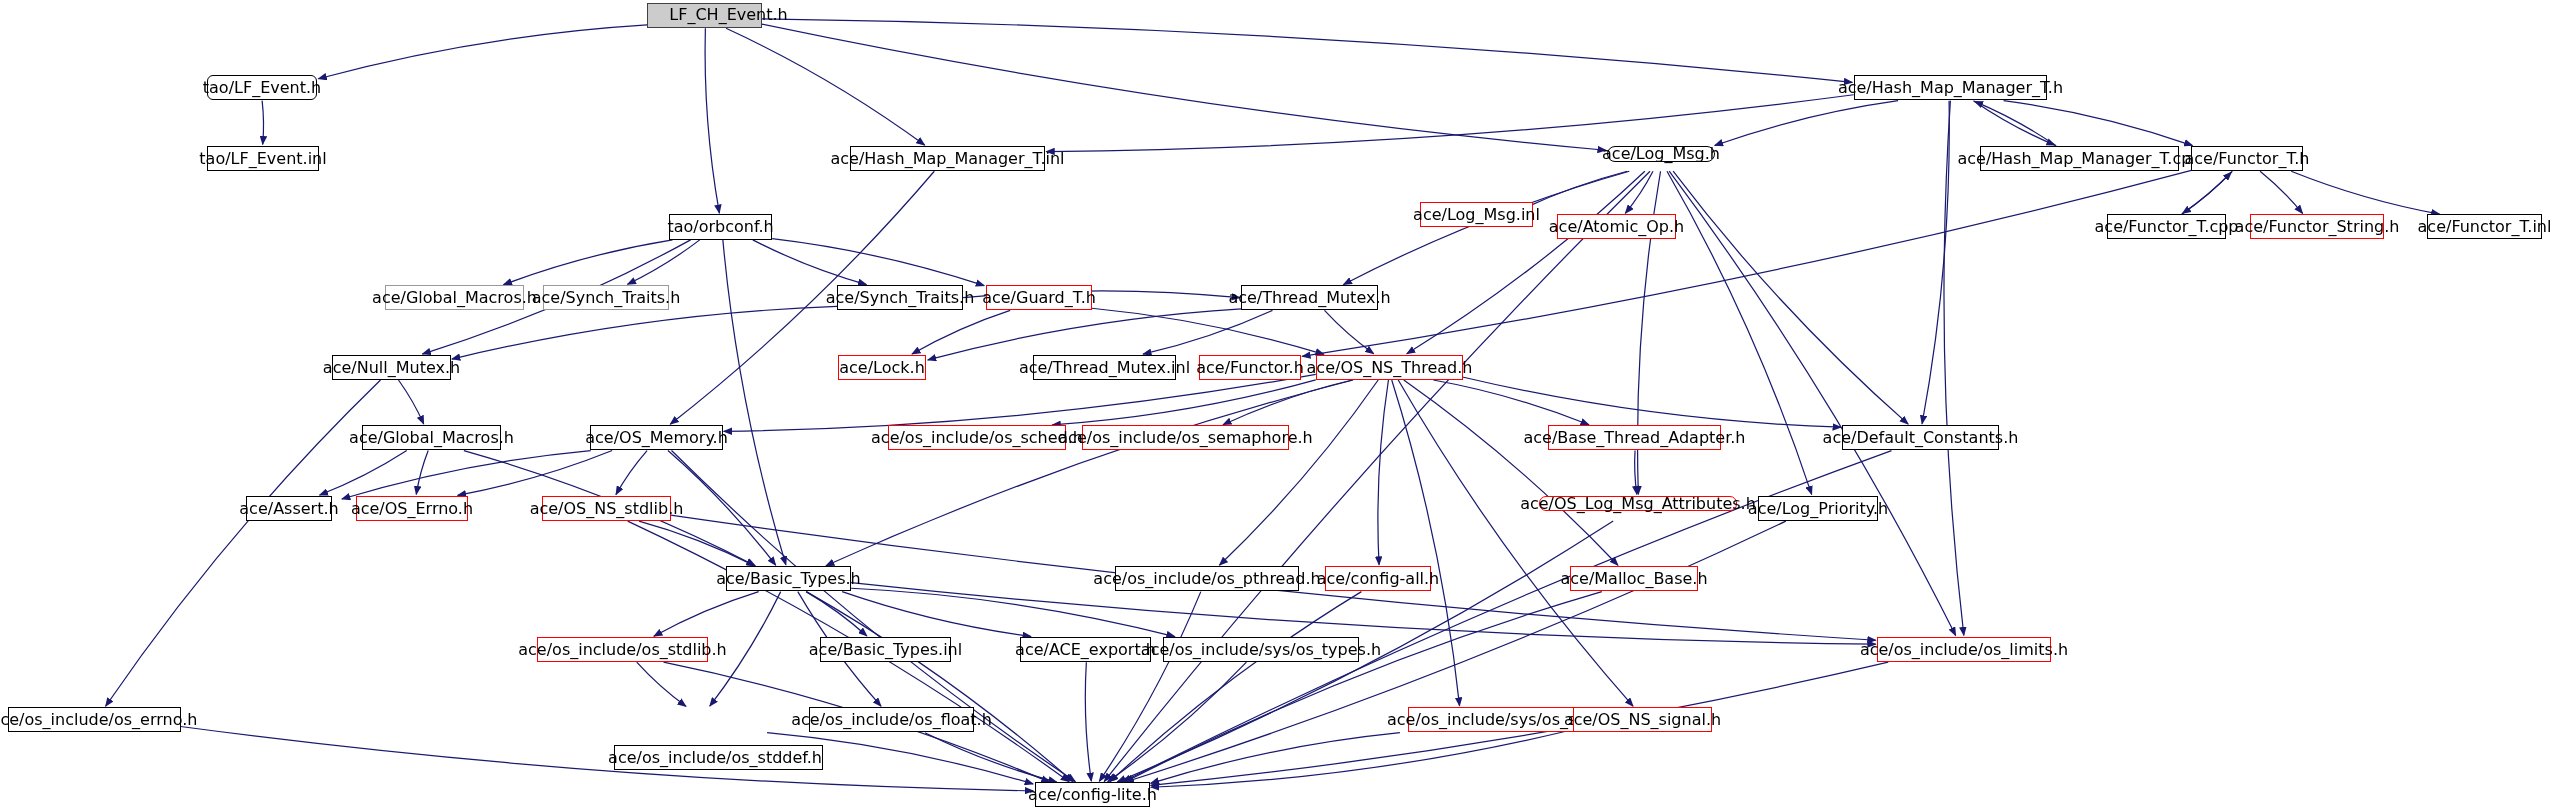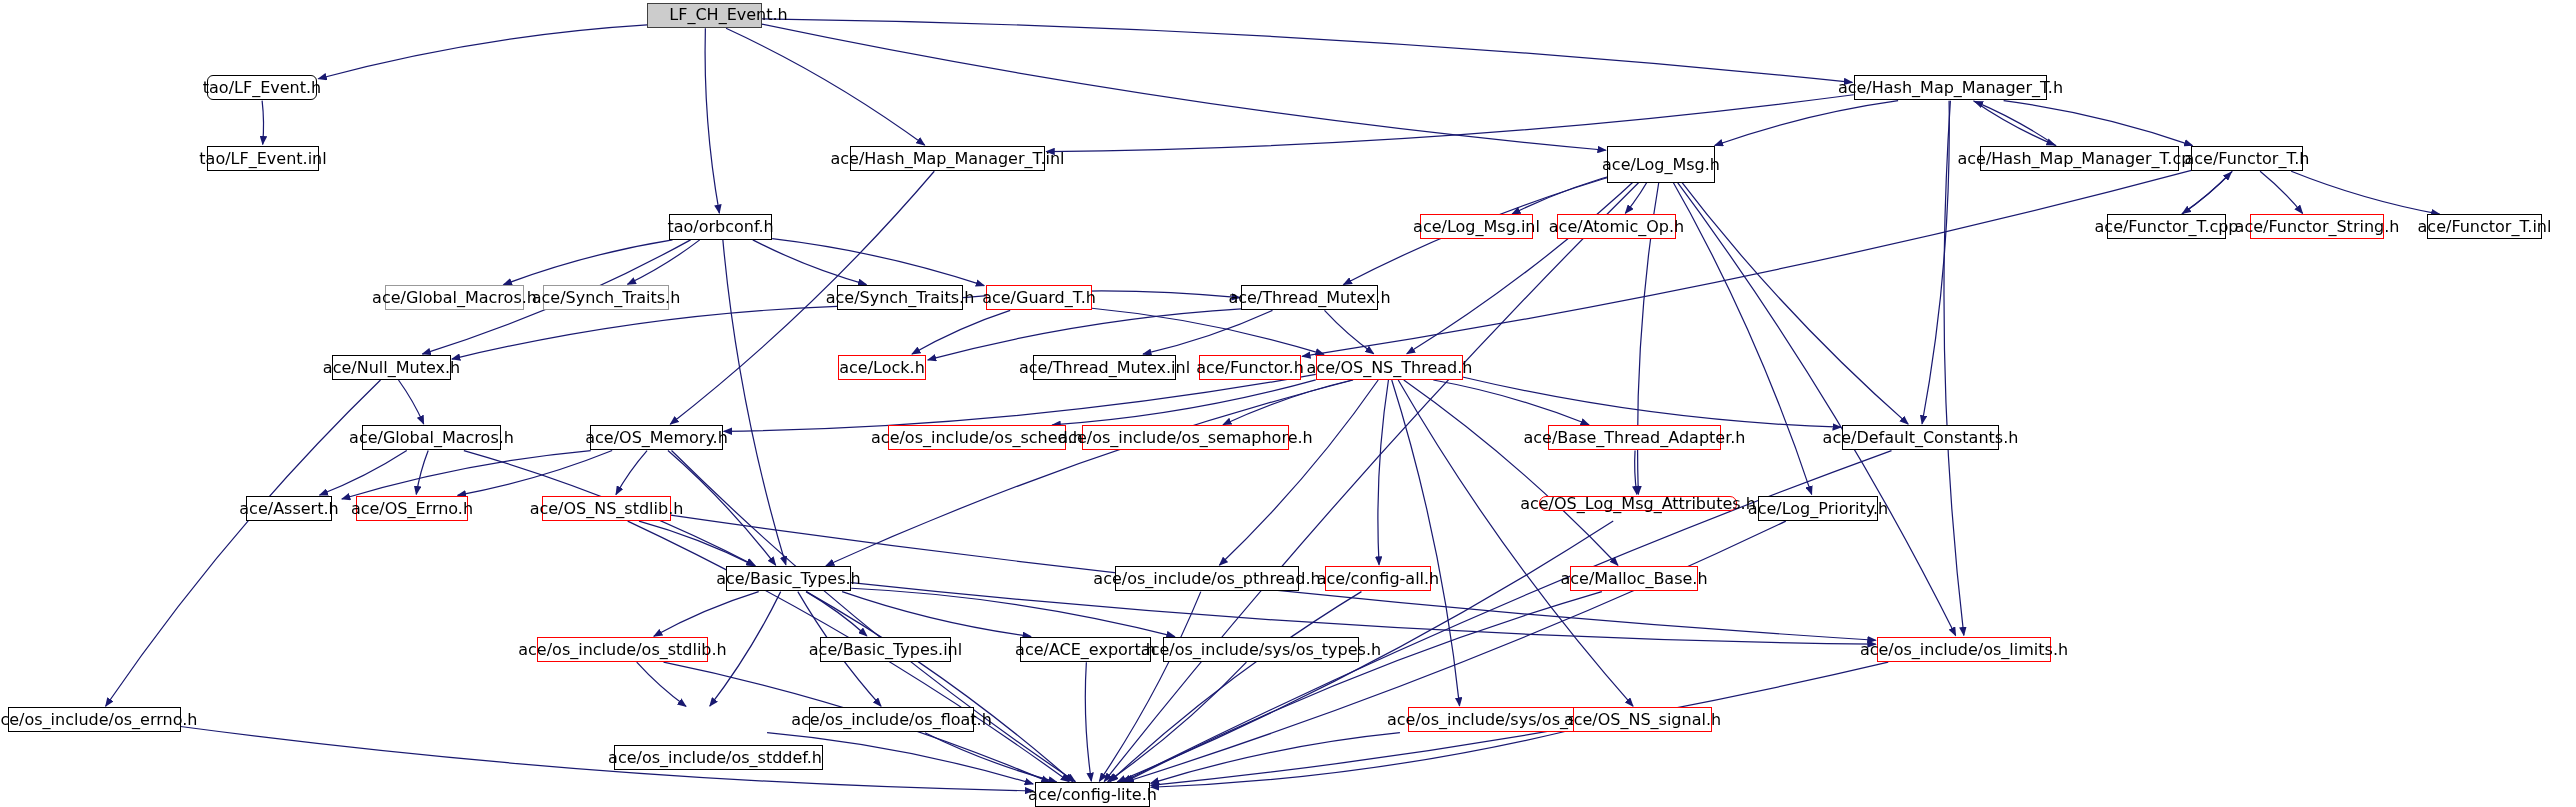--- a/index.html
+++ b/index.html
@@ -144,30 +144,30 @@
       </div>
       <div class="node" style="left: 1854px; top: 75px; width: 193px; height: 25.4px;">
         <span class="lbl">ace/Hash_Map_Manager_T.h</span>
       </div>
       <div class="node" style="left: 207px; top: 146px; width: 112px; height: 25.4px;">
         <span class="lbl">tao/LF_Event.inl</span>
       </div>
       <div class="node" style="left: 850px; top: 146px; width: 195px; height: 25.4px;">
         <span class="lbl">ace/Hash_Map_Manager_T.inl</span>
       </div>
-      <div class="node" style="left: 1607px; top: 146px; width: 108px; height: 37px;">
+      <div class="node" style="left: 1607px; top: 146px; width: 108px; height: 16px; border-radius: 10px;">
         <span class="lbl">ace/Log_Msg.h</span>
       </div>
       <div class="node" style="left: 1980px; top: 146px; width: 199px; height: 25.4px;">
         <span class="lbl">ace/Hash_Map_Manager_T.cpp</span>
       </div>
       <div class="node" style="left: 2191px; top: 146px; width: 112px; height: 25.4px;">
         <span class="lbl">ace/Functor_T.h</span>
       </div>
-      <div class="node red" style="left: 1420px; top: 214px; width: 113px; height: 25.4px;">
+      <div class="node red" style="left: 1420px; top: 202px; width: 113px; height: 25.4px;">
         <span class="lbl">ace/Log_Msg.inl</span>
       </div>
       <div class="node red" style="left: 1557px; top: 214px; width: 119px; height: 25.4px;">
         <span class="lbl">ace/Atomic_Op.h</span>
       </div>
       <div class="node" style="left: 2107px; top: 214px; width: 119px; height: 25.4px;">
         <span class="lbl">ace/Functor_T.cpp</span>
       </div>
       <div class="node red" style="left: 2250px; top: 214px; width: 134px; height: 25.4px;">
         <span class="lbl">ace/Functor_String.h</span>

